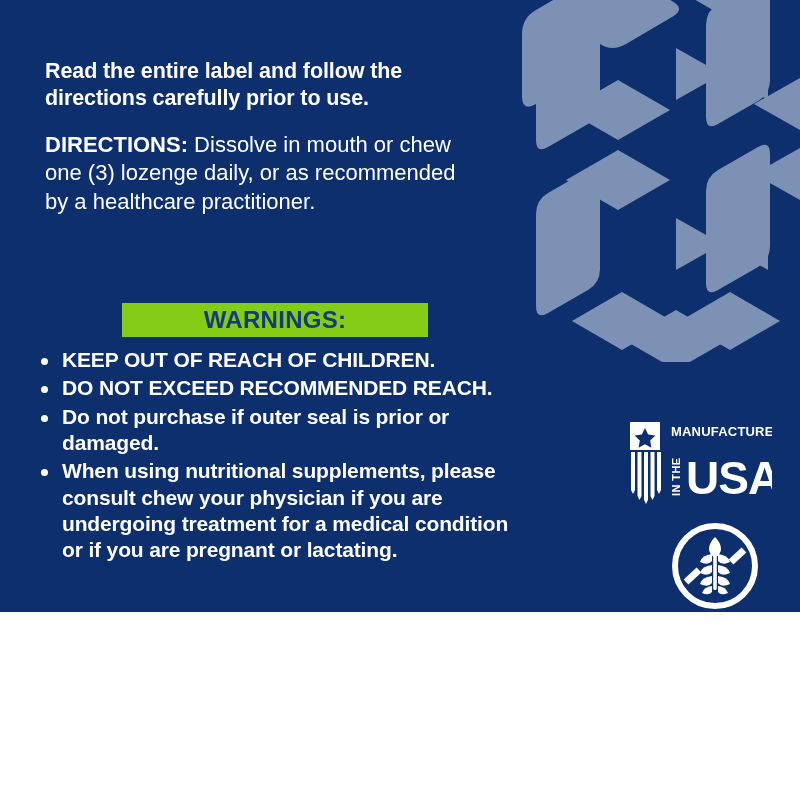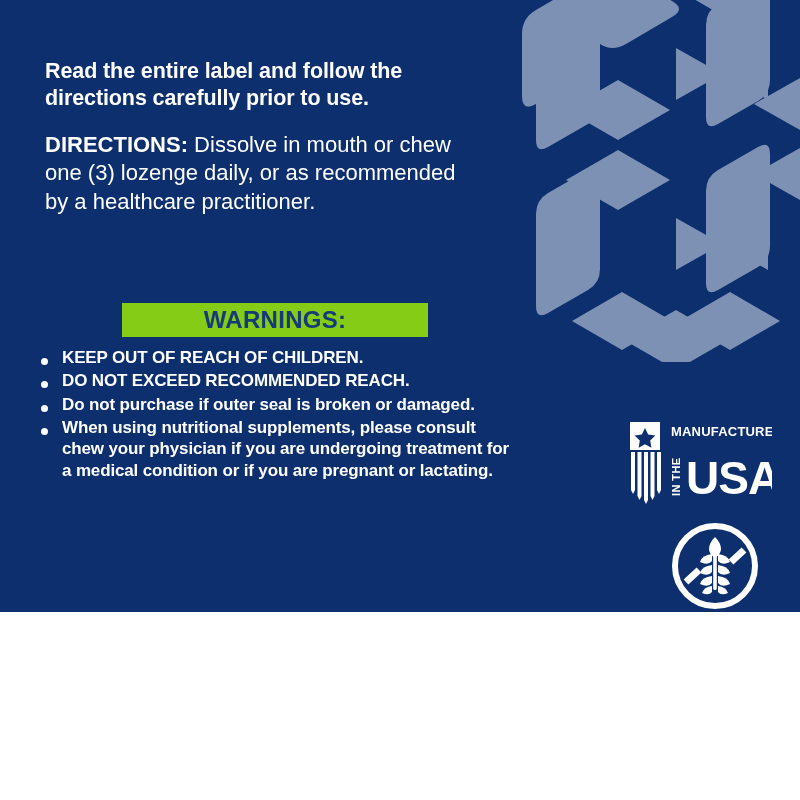--- a/index.html
+++ b/index.html
@@ -83,21 +83,21 @@
     left: 36px;
     top: 347px;
     width: 480px;
     list-style: none;
     margin: 0;
     padding: 0;
   }
   .warning-item {
     position: relative;
     padding-left: 26px;
-    font-size: 17px;
+    font-size: 21px;
     font-weight: bold;
     line-height: 1.255;
     letter-spacing: -0.15px;
     margin-bottom: 2px;
   }
   .warning-item .bullet-dot {
     position: absolute;
     left: 5px;
     top: 11px;
     width: 7px;
@@ -210,21 +210,21 @@
     <li class="warning-item">
       <span class="bullet-dot"></span>
       <span>KEEP OUT OF REACH OF CHILDREN.</span>
     </li>
     <li class="warning-item">
       <span class="bullet-dot"></span>
       <span>DO NOT EXCEED RECOMMENDED REACH.</span>
     </li>
     <li class="warning-item">
       <span class="bullet-dot"></span>
-      <span>Do not purchase if outer seal is broken or damaged.</span>
+      <span>Do not purchase if outer seal is prior or damaged.</span>
     </li>
     <li class="warning-item">
       <span class="bullet-dot"></span>
       <span>When using nutritional supplements, please consult chew your physician if you are undergoing treatment for a medical condition or if you are pregnant or lactating.</span>
     </li>
   </ul>
 
   <div id="badge-column">
 
     <div id="usa-badge">

